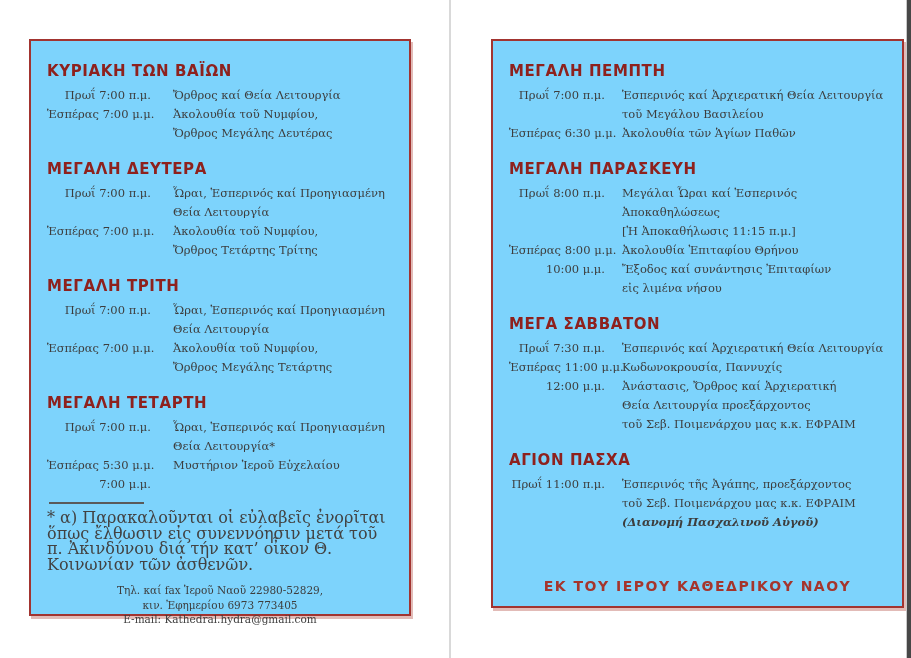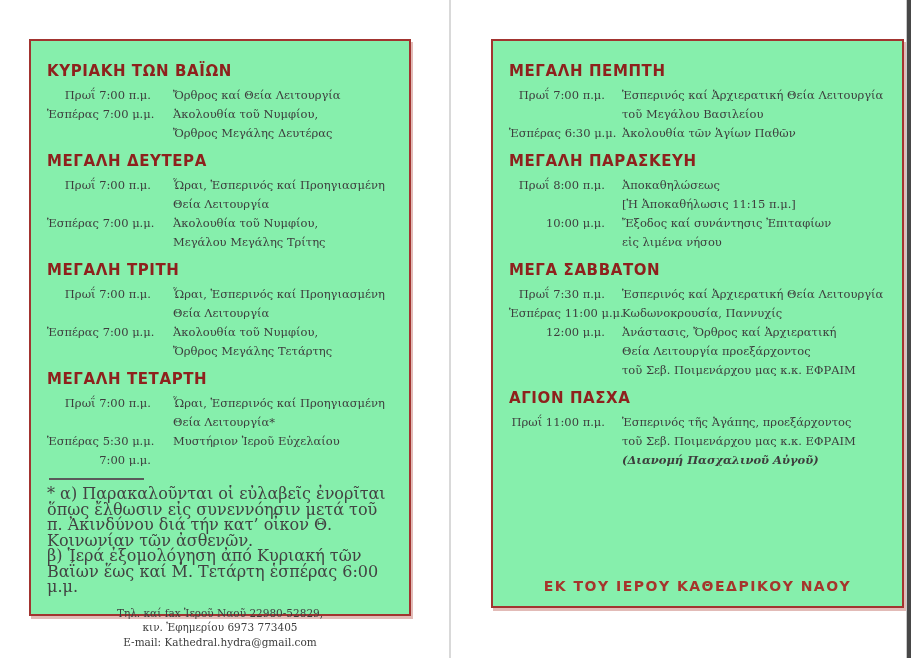--- a/index.html
+++ b/index.html
@@ -10,29 +10,29 @@
     color:#3d3d3d;
   }
   .page-divider{
     position:absolute;top:0;bottom:0;left:449px;width:2px;background:#d9d9d9;
   }
   .scan-edge{
     position:absolute;top:0;bottom:0;right:0;width:4px;background:#474747;
     border-left:1px solid #c9c9c9;
   }
   .page{
-    position:absolute;top:39px;background:#86efac;
+    position:absolute;top:39px;background:#7dd3fc;
     border:2px solid #a23430;
     box-shadow:2px 3px 0 rgba(198,120,112,0.5);
     box-sizing:border-box;
     padding:12px 16px 10px 16px;
   }
   .page.left{left:29px;width:382px;height:577px;}
   .page.right{left:491px;width:413px;height:569px;}
-  .section{margin-top:8px;}
+  .section{margin-top:16px;}
   .section:first-child{margin-top:8px;}
   .section-heading{
     font-family:"DejaVu Sans","Liberation Sans",sans-serif;
     font-weight:bold;font-size:15px;letter-spacing:0.6px;
     color:#8e211d;margin:0 0 5px 0;line-height:20px;
   }
   .row{display:flex;align-items:flex-start;justify-content:space-between;}
   .row .time{
     flex:0 0 auto;text-align:right;font-size:11.5px;line-height:19px;
     white-space:nowrap;
@@ -88,21 +88,21 @@
           <div class="time">Πρωΐ 7:00 π.μ.</div>
           <div class="desc">
             <div class="line">Ὧραι, Ἑσπερινός καί Προηγιασμένη</div>
             <div class="line">Θεία Λειτουργία</div>
           </div>
         </div>
         <div class="row">
           <div class="time">Ἑσπέρας 7:00 μ.μ.</div>
           <div class="desc">
             <div class="line">Ἀκολουθία τοῦ Νυμφίου,</div>
-            <div class="line">Μεγάλου Μεγάλης Τρίτης</div>
+            <div class="line">Ὄρθρος Τετάρτης Τρίτης</div>
           </div>
         </div>
       </div>
       <div class="section">
         <div class="section-heading">ΜΕΓΑΛΗ ΤΡΙΤΗ</div>
         <div class="row">
           <div class="time">Πρωΐ 7:00 π.μ.</div>
           <div class="desc">
             <div class="line">Ὧραι, Ἑσπερινός καί Προηγιασμένη</div>
             <div class="line">Θεία Λειτουργία</div>
@@ -133,21 +133,20 @@
         </div>
         <div class="row">
           <div class="time">7:00 μ.μ.</div>
         </div>
       </div>
     </div>
   <div class="footnote-rule"></div>
   <div class="footnotes" id="footnotes-left">
       <div>* α) Παρακαλοῦνται οἱ εὐλαβεῖς ἐνορῖται ὅπως ἔλθωσιν εἰς συνεννόησιν μετά τοῦ</div>
       <div>π. Ἀκινδύνου διά τήν κατ’ οἶκον Θ. Κοινωνίαν τῶν ἀσθενῶν.</div>
-      <div>β) Ἱερά ἐξομολόγηση ἀπό Κυριακή τῶν Βαΐων ἕως καί Μ. Τετάρτη ἑσπέρας 6:00 μ.μ.</div>
     </div>
   <div class="contact" id="contact-left">
       <div>Τηλ. καί fax Ἱεροῦ Ναοῦ 22980-52829,</div>
       <div>κιν. Ἐφημερίου 6973 773405</div>
       <div>E-mail: Kathedral.hydra@gmail.com</div>
     </div>
 </div>
 
 <div class="page right">
   <div id="sections-right">
@@ -165,22 +164,29 @@
           <div class="desc">
             <div class="line">Ἀκολουθία τῶν Ἁγίων Παθῶν</div>
           </div>
         </div>
       </div>
       <div class="section">
         <div class="section-heading">ΜΕΓΑΛΗ ΠΑΡΑΣΚΕΥΗ</div>
         <div class="row">
           <div class="time">Πρωΐ 8:00 π.μ.</div>
           <div class="desc">
+            <div class="line">Μεγάλαι Ὧραι καί Ἑσπερινός</div>
             <div class="line">Ἀποκαθηλώσεως</div>
             <div class="line">[Ἡ Ἀποκαθήλωσις 11:15 π.μ.]</div>
+          </div>
+        </div>
+        <div class="row">
+          <div class="time">Ἑσπέρας 8:00 μ.μ.</div>
+          <div class="desc">
+            <div class="line">Ἀκολουθία Ἐπιταφίου Θρήνου</div>
           </div>
         </div>
         <div class="row">
           <div class="time">10:00 μ.μ.</div>
           <div class="desc">
             <div class="line">Ἔξοδος καί συνάντησις Ἐπιταφίων</div>
             <div class="line">εἰς λιμένα νήσου</div>
           </div>
         </div>
       </div>

